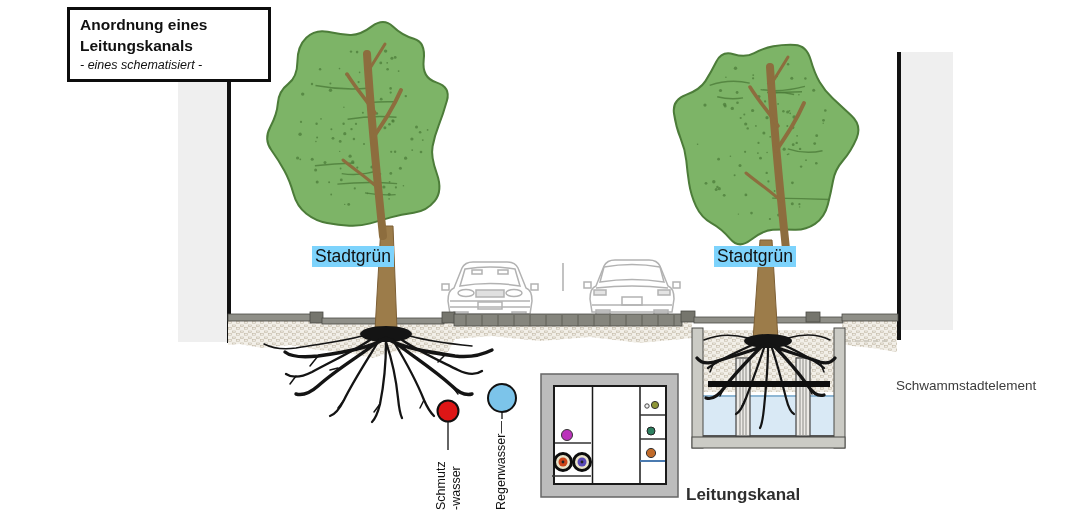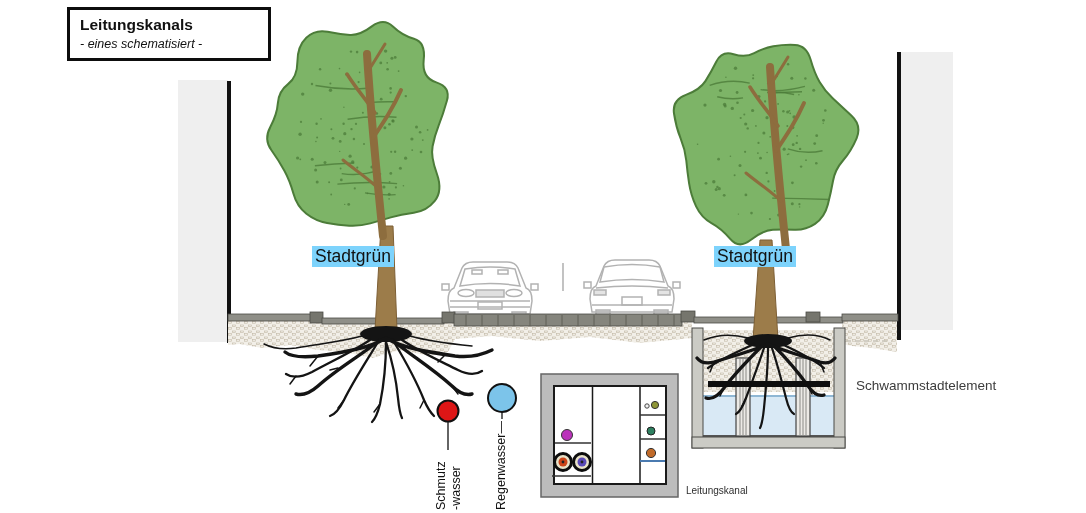--- a/index.html
+++ b/index.html
@@ -7,22 +7,22 @@
          font-family:"Liberation Sans",sans-serif;overflow:hidden;}
   #scene{position:absolute;left:0;top:0;}
   .overlay{position:absolute;}
   .title-box{left:67px;top:7px;width:178px;background:#ffffff;border:3px solid #0d0d0d;
              padding:5px 10px 7px 10px;color:#111;}
   .title-box .t{font-size:15.5px;font-weight:bold;line-height:1.35;}
   .title-box .s{font-size:12.5px;font-style:italic;margin-top:1px;}
   .tree-label{font-size:17.5px;color:#111;background:#7dd3fc;padding:0 3px;line-height:21px;}
   .tree-label.left{left:312px;top:246px;}
   .tree-label.right{left:714px;top:246px;}
-  .sponge-label{left:856px;top:376px;font-size:13.5px;line-height:1.5;color:#3c3c3c;}
-  .duct-label{left:686px;top:485px;font-size:10px;color:#2e2e2e;}
+  .sponge-label{left:896px;top:376px;font-size:13.5px;line-height:1.5;color:#3c3c3c;}
+  .duct-label{left:686px;top:485px;font-size:17px;color:#2e2e2e;font-weight:bold;}
   .vlabel{transform:rotate(-90deg);transform-origin:0 0;font-size:12.5px;color:#111;
           line-height:15px;white-space:nowrap;}
   .vlabel.sewage{left:434px;top:510px;width:64px;height:32px;}
   .vlabel.rain{left:494px;top:510px;width:94px;height:16px;}
 </style>
 </head>
 <body>
 
 <div class="stage">
 
@@ -385,20 +385,21 @@
     <line x1="640" y1="439" x2="665" y2="439" stroke="#333" stroke-width="1.5"></line>
     <line x1="640" y1="461" x2="665" y2="461" stroke-width="2" stroke="#4a7ab0"></line>
     <circle cx="647" cy="406" r="2.2" fill="#f2f2f2" stroke="#444" stroke-width="1"></circle>
     <circle cx="655" cy="405" r="3.6" stroke="#333" stroke-width="1" fill="#8f9637"></circle>
     <circle cx="651" cy="431" r="4" stroke="#222" stroke-width="1" fill="#2e8060"></circle>
     <circle cx="651" cy="453" r="4.6" stroke="#333" stroke-width="1" fill="#c06a28"></circle>
   </g>
 </svg>
 
 <div class="overlay title-box">
+  <div class="t">Anordnung eines</div>
   <div class="t">Leitungskanals</div>
   <div class="s">- eines schematisiert -</div>
 </div>
 
 <div class="overlay tree-label left">Stadtgrün</div>
 <div class="overlay tree-label right">Stadtgrün</div>
 
 <div class="overlay sponge-label">
   <div>Schwammstadtelement</div>
 </div>

